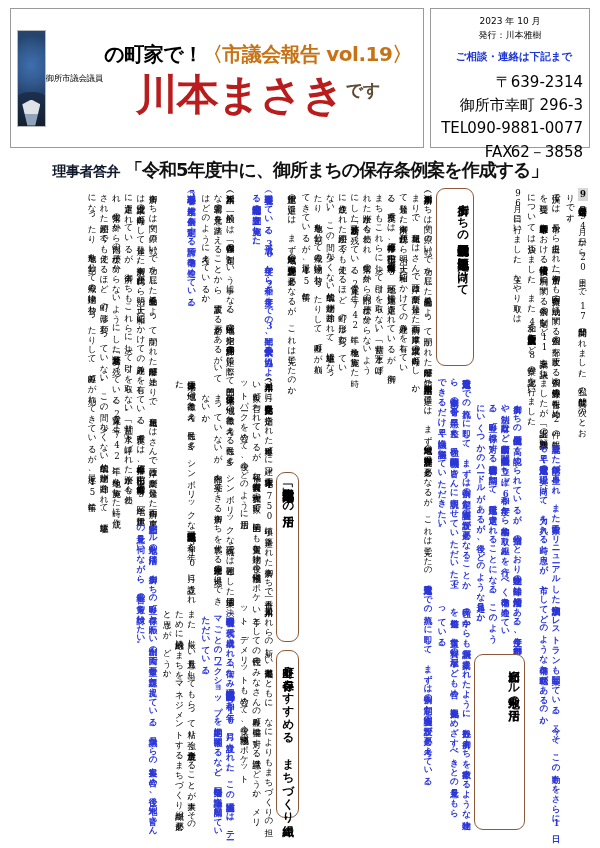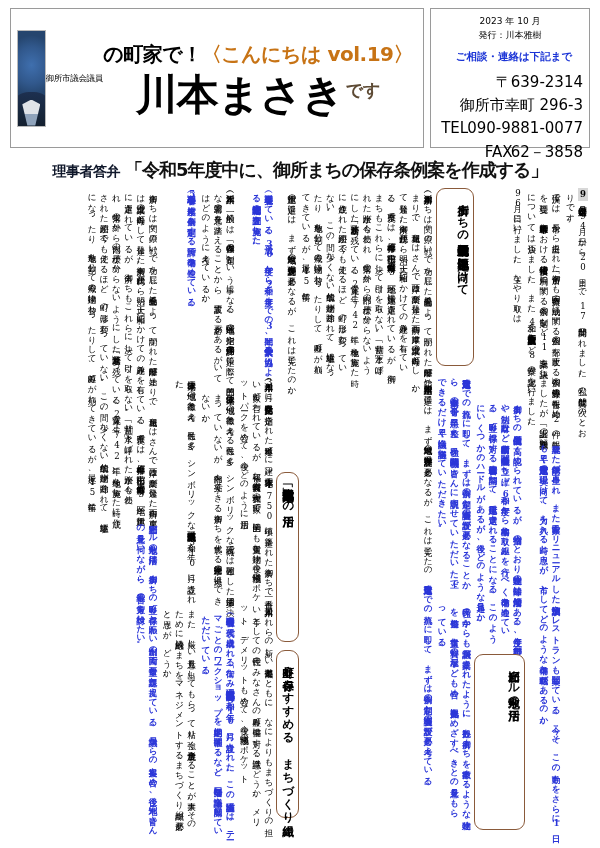--- a/index.html
+++ b/index.html
@@ -50,21 +50,21 @@
     flex:1 1 auto;display:flex;flex-direction:column;
     justify-content:center;align-items:center;padding-right:4px;
   }
   .greet{
     font-size:20px;font-weight:700;letter-spacing:-0.5px;white-space:nowrap;
     margin-bottom:6px;
   }
   .greet .vol{color:#c77315;}
   .nameline{display:flex;align-items:flex-end;justify-content:center;white-space:nowrap;}
   .bigname{
-    font-size:42px;font-weight:700;color:#000000;letter-spacing:-1px;line-height:1;
+    font-size:42px;font-weight:700;color:#b91c1c;letter-spacing:-1px;line-height:1;
   }
   .desu{font-size:17px;font-weight:700;color:#5d4a34;margin-left:2px;margin-bottom:14px;}
 
   .mast-box{
     flex:0 0 132px;border:1px solid #9a9a9a;box-sizing:border-box;
     padding:6px 6px;display:flex;flex-direction:column;align-items:center;
     font-size:9px;line-height:1.5;
   }
   .mb-date{font-size:9px;}
   .mb-pub{font-size:9px;margin-bottom:5px;}
@@ -116,21 +116,21 @@
 
   <div class="masthead">
 
     <div class="mast-main">
       <div class="photo-wrap">
         <div class="photo"></div>
         <div class="photo-cap">御所市議会議員</div>
       </div>
       <div class="mast-text">
         <div class="greet">
-          <span>の町家で！</span><span class="vol">〈こんにちは vol.19〉</span>
+          <span>の町家で！</span><span class="vol">〈市議会報告 vol.19〉</span>
         </div>
         <div class="nameline">
           <span class="bigname">川本まさき</span>
           <span class="desu">です</span>
         </div>
       </div>
     </div>
 
     <div class="mast-box">
       <div class="mb-date">2023 年 10 月</div>

